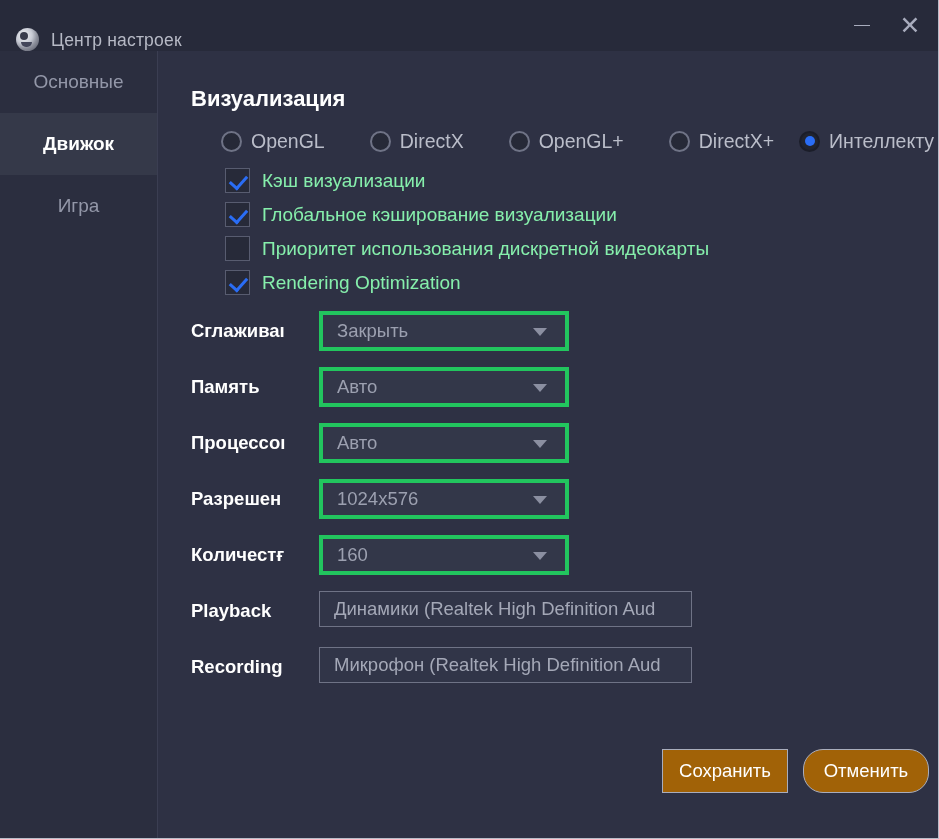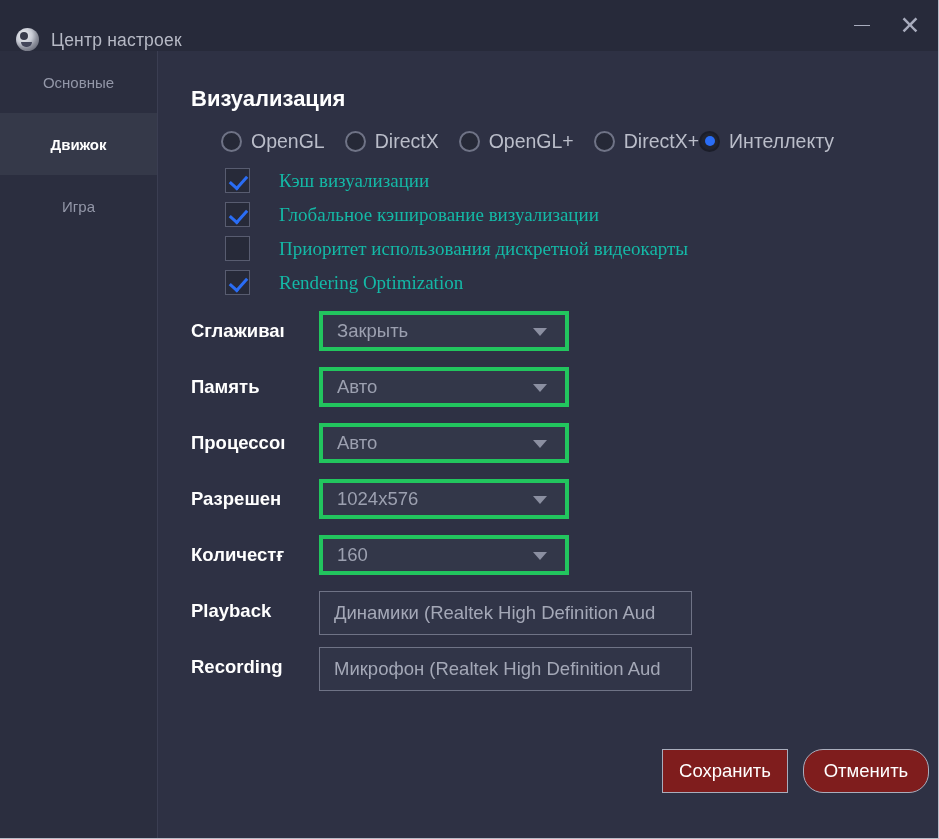--- a/index.html
+++ b/index.html
@@ -64,21 +64,21 @@
   
   #sidebar {
     position: absolute; left: 0; top: 51px;
     width: 158px; height: 788px;
     background: #2b2e3f;
     border-right: 1px solid #3b3e52;
   }
   .side-item {
     height: 62px;
     display: flex; align-items: center; justify-content: center;
-    font-size: 15px;
+    font-size: 19px;
     color: #9397a8;
     white-space: nowrap;
   }
   .side-item.selected {
     background: #353949;
     color: #ffffff;
     font-weight: bold;
   }
 
   
@@ -92,20 +92,21 @@
     font-size: 22px; font-weight: bold; color: #ffffff;
     white-space: nowrap;
   }
 
   
   #radio-row {
     position: absolute; left: 62px; top: 73px;
     width: 718px; height: 34px;
     display: flex; align-items: center;
     overflow: hidden;
+    gap: 25px;
   }
   .radio-item {
     display: flex; align-items: center;
     white-space: nowrap; flex: none;
     margin-right: 20px;
   }
   .radio-item:last-child { margin-right: 0; }
   .radio-dot {
     width: 21px; height: 21px; border-radius: 50%;
     background: #262937;
@@ -144,22 +145,22 @@
   }
   .cb-row.checked .cb-box::after {
     content: "";
     position: absolute; left: 7px; top: 3px;
     width: 8px; height: 14px;
     border: solid #2a6df5;
     border-width: 0 3px 3px 0;
     transform: rotate(42deg);
   }
   .cb-label {
-    margin-left: 29px;
-    font-size: 19px; color: #14b8a6; font-family: Liberation Serif, serif;
+    margin-left: 12px;
+    font-size: 19px; color: #86efac;
   }
 
   
   .field-row {
     position: absolute; left: 0;
     height: 40px;
     display: flex; align-items: center;
   }
   .field-label {
     position: absolute; left: 32px; top: 0;
@@ -181,40 +182,40 @@
   }
   .select-arrow {
     position: absolute; right: 18px; top: 50%;
     width: 0; height: 0; margin-top: -3px;
     border-left: 7px solid transparent;
     border-right: 7px solid transparent;
     border-top: 8px solid #8b8fa1;
   }
   .text-ctrl {
     position: absolute; left: 160px; top: 0;
-    width: 373px; height: 44px;
+    width: 373px; height: 36px;
     background: #313548;
     border: 1px solid #6f7386;
     display: flex; align-items: center;
     overflow: hidden;
   }
   .text-value {
     margin-left: 14px; font-size: 18.5px; color: #a4a8b7;
     white-space: nowrap;
   }
 
   
   #footer {
     position: absolute; left: 0; bottom: 0;
     width: 780px; height: 110px;
   }
   .dlg-btn {
     position: absolute; top: 20px;
     height: 44px;
-    background: #7f1d1d;
+    background: #a16207;
     border: 1px solid #a9adbc;
     display: flex; align-items: center; justify-content: center;
     font-size: 18.5px; color: #ffffff;
     white-space: nowrap;
   }
   #btn-save   { right: 151px; width: 126px; }
   #btn-cancel { right: 10px;  width: 126px; border-radius: 20px; }
 </style>
 </head>
 <body>

